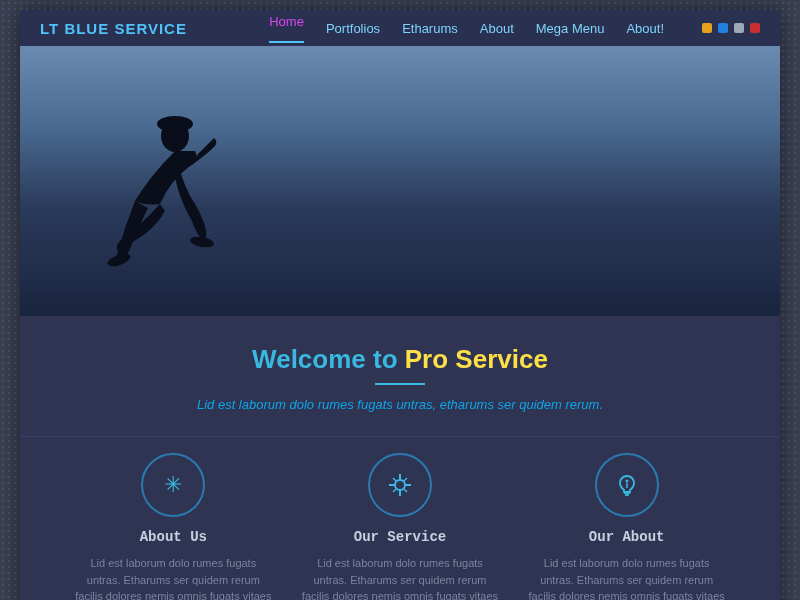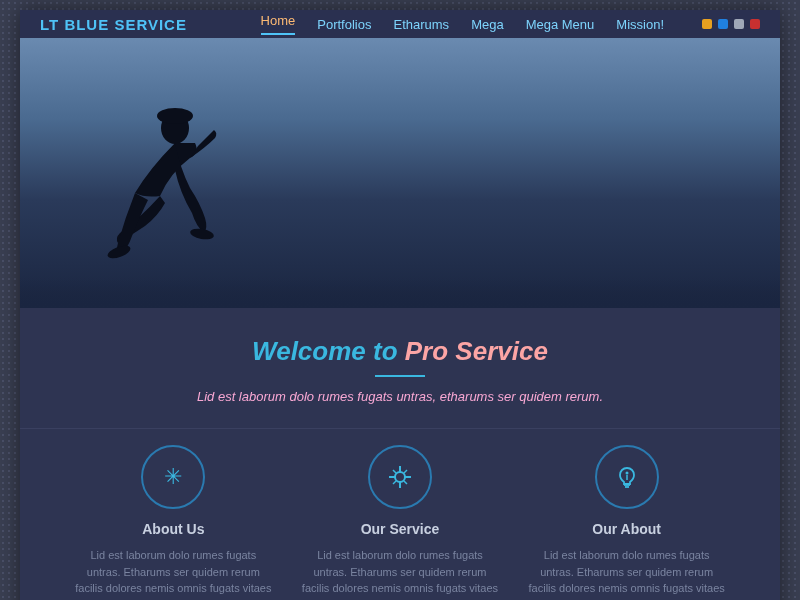--- a/index.html
+++ b/index.html
@@ -22,21 +22,21 @@
       top: 10px;
       box-shadow: 0 0 20px rgba(0,0,0,0.5);
     }
 
     
     .site-header {
       background-color: #2a3050;
       display: flex;
       align-items: center;
       padding: 0 20px;
-      height: 28px;
+      height: 36px;
     }
 
     .site-logo {
       color: #4fc3f7;
       font-size: 15px;
       font-weight: bold;
       letter-spacing: 1px;
       text-transform: uppercase;
       margin-right: auto;
     }
@@ -48,23 +48,23 @@
     }
 
     .nav-item {
       color: #7dd3fc;
       font-size: 13px;
       cursor: pointer;
       text-decoration: none;
     }
 
     .nav-item.active {
-      color: #fdba74;
+      color: #d946ef;
       border-bottom: 2px solid #4fc3f7;
-      padding-bottom: 5px;
+      padding-bottom: 12px;
     }
 
     .nav-icons {
       display: flex;
       gap: 6px;
       margin-left: 16px;
       align-items: center;
     }
 
     .nav-dot {
@@ -100,32 +100,31 @@
     .welcome-title {
       color: #e8eaf0;
       font-size: 26px;
       font-weight: 400;
       margin-bottom: 8px;
     }
 
     .welcome-title span {
       color: #3ab8e0;
       font-weight: 600;
-      font-style: italic;
     }
 
     .welcome-divider {
       width: 50px;
       height: 2px;
       background-color: #3ab8e0;
       margin: 8px auto 12px;
     }
 
     .welcome-subtitle {
-      color: #f9a8d4;
+      color: #0ea5e9;
       font-size: 13px;
       font-style: italic;
     }
 
     
     .services-section {
       background-color: #2e3452;
       padding: 16px 40px 20px;
       display: flex;
       justify-content: space-around;
@@ -155,20 +154,21 @@
       color: #3ab8e0;
       font-size: 22px;
     }
 
     .service-title {
       color: #c8d0e0;
       font-size: 14px;
       font-weight: bold;
       margin-bottom: 10px;
       text-align: center;
+      font-family: Liberation Mono, monospace;
     }
 
     .service-text {
       color: #7a84a0;
       font-size: 11px;
       text-align: center;
       line-height: 1.5;
     }
 
     
@@ -184,23 +184,23 @@
 <body>
 
 <div class="site-wrapper">
 
   <header class="site-header">
     <div class="site-logo">LT BLUE SERVICE</div>
     <nav class="site-nav">
       <a class="nav-item active">Home</a>
       <a class="nav-item">Portfolios</a>
       <a class="nav-item">Etharums</a>
-      <a class="nav-item">Mega</a>
+      <a class="nav-item">About</a>
       <a class="nav-item">Mega Menu</a>
-      <a class="nav-item">Mission!</a>
+      <a class="nav-item">About!</a>
       <div class="nav-icons">
         <div class="nav-dot" style="background-color:#e8a020;"></div>
         <div class="nav-dot" style="background-color:#2080e0;"></div>
         <div class="nav-dot" style="background-color:#a0a8b8;"></div>
         <div class="nav-dot" style="background-color:#c83030;"></div>
       </div>
     </nav>
   </header>
 
   <div class="hero-section">
@@ -226,21 +226,21 @@
         <ellipse cx="39" cy="164" rx="12" ry="5" transform="rotate(-20 39 164)"></ellipse>
 
         <ellipse cx="122" cy="146" rx="12" ry="5" transform="rotate(10 122 146)"></ellipse>
       </g>
     </svg>
     <div class="hero-ground"></div>
   </div>
 
   <div class="welcome-section">
     <h2 class="welcome-title">
-      <span>Welcome to </span><span style="color:#fca5a5;">Pro Service</span>
+      <span>Welcome to </span><span style="color:#fde047;">Pro Service</span>
     </h2>
     <div class="welcome-divider"></div>
     <p class="welcome-subtitle">Lid est laborum dolo rumes fugats untras, etharums ser quidem rerum.</p>
   </div>
 
   <div class="services-section">
 
     <div class="service-card">
       <div class="service-icon-circle">
         <span class="service-icon-inner">✳</span>

